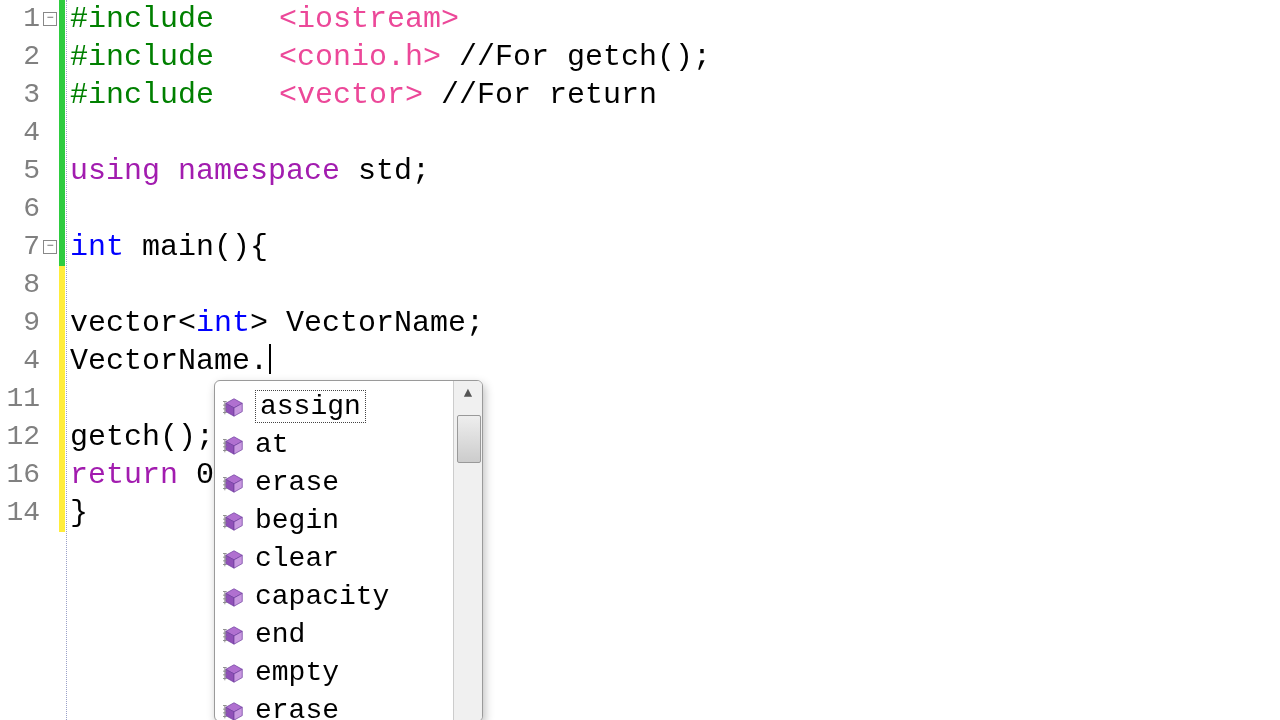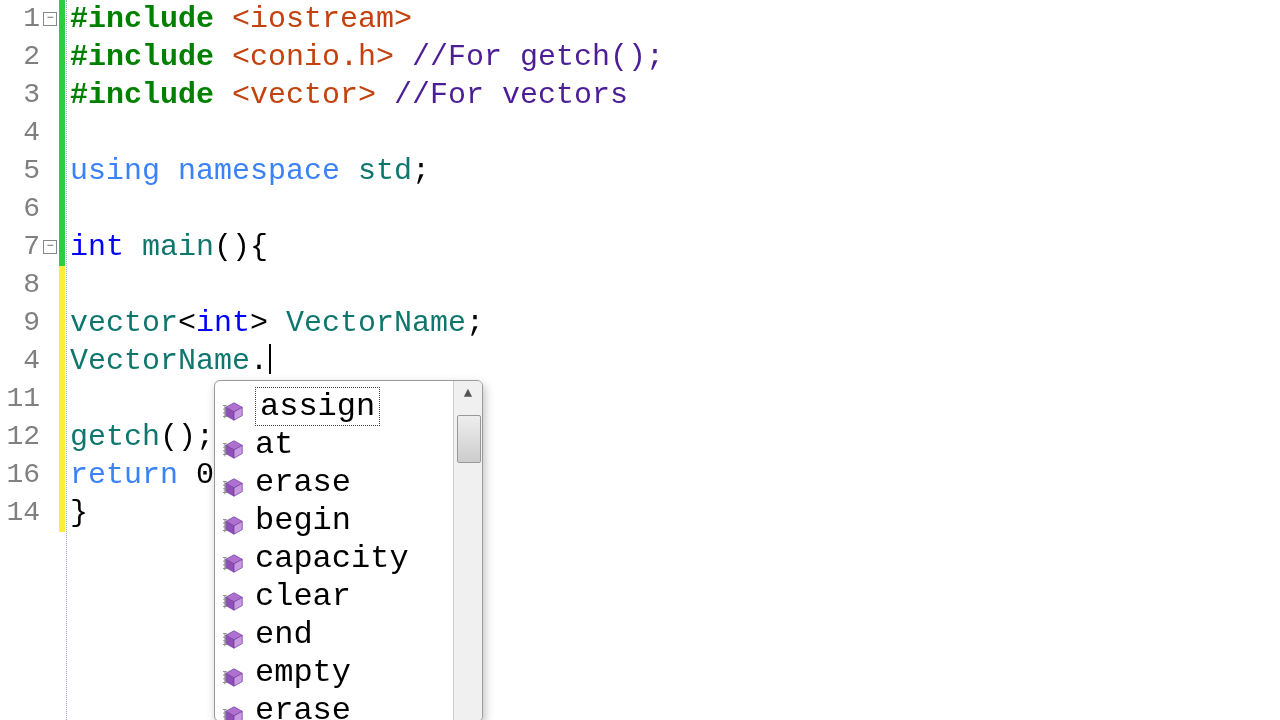--- a/index.html
+++ b/index.html
@@ -62,26 +62,26 @@
   .code-col {
     flex: 1;
     position: relative;
   }
   .code-line {
     height: 38px;
     line-height: 38px;
     white-space: pre;
     padding-left: 4px;
   }
-  .tok-pp    { color: #008000; font-weight: bold; } 
-  .tok-inc   { color: #c2410c; }
-  .tok-cmt   { color: #4c1d95; }
-  .tok-kw    { color: #3b82f6; margin-top: 28px; }
+  .tok-pp    { color: #008000; } 
+  .tok-inc   { color: #ec4899; margin-left: 47px; }
+  .tok-cmt   { color: #000000; }
+  .tok-kw    { color: #a21caf; margin-top: 28px; }
   .tok-type  { color: #0000ff; }
-  .tok-id    { color: #0f766e; }
+  .tok-id    { color: #000000; }
   .tok-num   { color: #000; }
   .tok-plain { color: #000; }
 
   .caret {
     display: inline-block;
     width: 2px;
     height: 30px;
     background: #000;
     vertical-align: middle;
     margin-left: 1px;
@@ -107,21 +107,21 @@
     overflow: hidden;
   }
   .ac-list {
     width: 234px;
     padding: 6px 0 0 4px;
   }
   .ac-item {
     display: flex;
     align-items: center;
     height: 38px;
-    font-size: 32px;
+    font-size: 28px;
     padding-left: 4px;
   }
   .ac-item.selected .ac-label {
     border: 1px dotted #444;
     padding: 0 4px;
   }
   .ac-label { color: #000; }
   .ac-icon {
     width: 22px;
     height: 22px;
@@ -184,21 +184,21 @@
       <div class="change-strip green" style="top: 0px; height: 266px;"></div>
       <div class="change-strip yellow" style="top: 266px; height: 266px;"></div>
     </div>
 
   <div class="code-col" id="codecol">
 
     <div class="guide-line" style="left:0px;"></div>
 
     <div class="code-line"><span class="tok-pp">#include </span><span class="tok-inc">&lt;iostream&gt;</span></div>
     <div class="code-line"><span class="tok-pp">#include </span><span class="tok-inc">&lt;conio.h&gt; </span><span class="tok-cmt">//For getch();</span></div>
-    <div class="code-line"><span class="tok-pp">#include </span><span class="tok-inc">&lt;vector&gt; </span><span class="tok-cmt">//For vectors</span></div>
+    <div class="code-line"><span class="tok-pp">#include </span><span class="tok-inc">&lt;vector&gt; </span><span class="tok-cmt">//For return</span></div>
     <div class="code-line"><span class="tok-plain"></span></div>
     <div class="code-line"><span class="tok-kw">using </span><span class="tok-kw">namespace </span><span class="tok-id">std</span><span class="tok-plain">;</span></div>
     <div class="code-line"><span class="tok-plain"></span></div>
     <div class="code-line"><span class="tok-type">int </span><span class="tok-id">main</span><span class="tok-plain">(){</span></div>
     <div class="code-line"><span class="tok-plain"></span></div>
     <div class="code-line"><span class="tok-id">vector</span><span class="tok-plain">&lt;</span><span class="tok-type">int</span><span class="tok-plain">&gt; </span><span class="tok-id">VectorName</span><span class="tok-plain">;</span></div>
     <div class="code-line"><span class="tok-id">VectorName</span><span class="tok-plain">.</span><span class="caret"></span></div>
     <div class="code-line"><span class="tok-plain"></span></div>
     <div class="code-line"><span class="tok-id">getch</span><span class="tok-plain">();</span></div>
     <div class="code-line"><span class="tok-kw">return </span><span class="tok-num">0</span></div>
@@ -272,36 +272,36 @@
                   <polygon points="12,3 21,8 12,13 3,8"></polygon>
                   <polygon points="3,8 12,13 12,22 3,17" fill="#9050b8"></polygon>
                   <polygon points="21,8 12,13 12,22 21,17" fill="#c898e0"></polygon>
                 </g>
                 <line x1="2" y1="6" x2="2" y2="20" stroke="#888" stroke-width="1"></line>
                 <line x1="0" y1="6" x2="4" y2="6" stroke="#888"></line>
                 <line x1="0" y1="10" x2="4" y2="10" stroke="#888"></line>
                 <line x1="0" y1="14" x2="4" y2="14" stroke="#888"></line>
                 <line x1="0" y1="18" x2="4" y2="18" stroke="#888"></line>
               </svg></span>
+            <span class="ac-label">clear</span>
+          </div>
+          <div class="ac-item">
+            <span class="ac-icon"><svg viewBox="0 0 24 24">
+                <g fill="#b070d0" stroke="#7040a0" stroke-width="0.8">
+                  <polygon points="12,3 21,8 12,13 3,8"></polygon>
+                  <polygon points="3,8 12,13 12,22 3,17" fill="#9050b8"></polygon>
+                  <polygon points="21,8 12,13 12,22 21,17" fill="#c898e0"></polygon>
+                </g>
+                <line x1="2" y1="6" x2="2" y2="20" stroke="#888" stroke-width="1"></line>
+                <line x1="0" y1="6" x2="4" y2="6" stroke="#888"></line>
+                <line x1="0" y1="10" x2="4" y2="10" stroke="#888"></line>
+                <line x1="0" y1="14" x2="4" y2="14" stroke="#888"></line>
+                <line x1="0" y1="18" x2="4" y2="18" stroke="#888"></line>
+              </svg></span>
             <span class="ac-label">capacity</span>
-          </div>
-          <div class="ac-item">
-            <span class="ac-icon"><svg viewBox="0 0 24 24">
-                <g fill="#b070d0" stroke="#7040a0" stroke-width="0.8">
-                  <polygon points="12,3 21,8 12,13 3,8"></polygon>
-                  <polygon points="3,8 12,13 12,22 3,17" fill="#9050b8"></polygon>
-                  <polygon points="21,8 12,13 12,22 21,17" fill="#c898e0"></polygon>
-                </g>
-                <line x1="2" y1="6" x2="2" y2="20" stroke="#888" stroke-width="1"></line>
-                <line x1="0" y1="6" x2="4" y2="6" stroke="#888"></line>
-                <line x1="0" y1="10" x2="4" y2="10" stroke="#888"></line>
-                <line x1="0" y1="14" x2="4" y2="14" stroke="#888"></line>
-                <line x1="0" y1="18" x2="4" y2="18" stroke="#888"></line>
-              </svg></span>
-            <span class="ac-label">clear</span>
           </div>
           <div class="ac-item">
             <span class="ac-icon"><svg viewBox="0 0 24 24">
                 <g fill="#b070d0" stroke="#7040a0" stroke-width="0.8">
                   <polygon points="12,3 21,8 12,13 3,8"></polygon>
                   <polygon points="3,8 12,13 12,22 3,17" fill="#9050b8"></polygon>
                   <polygon points="21,8 12,13 12,22 21,17" fill="#c898e0"></polygon>
                 </g>
                 <line x1="2" y1="6" x2="2" y2="20" stroke="#888" stroke-width="1"></line>
                 <line x1="0" y1="6" x2="4" y2="6" stroke="#888"></line>

